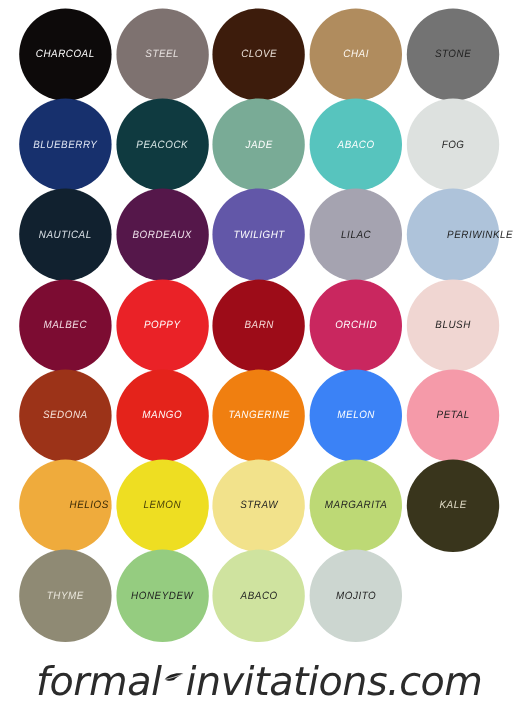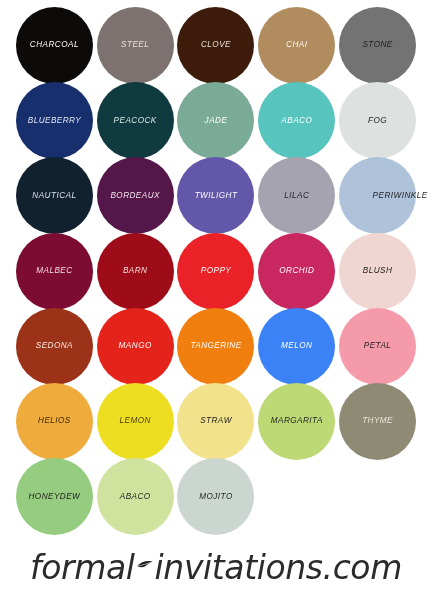--- a/index.html
+++ b/index.html
@@ -188,30 +188,30 @@
         <div class="swatch-circle" style="background: rgb(174, 195, 218);">
           <span class="swatch-label" style="color: rgb(31, 31, 31); padding-left: 45px;">PERIWINKLE</span>
         </div>
       </div>
       <div class="swatch-cell">
         <div class="swatch-circle" style="background: rgb(124, 12, 50);">
           <span class="swatch-label" style="color: rgb(243, 221, 228);">MALBEC</span>
         </div>
       </div>
       <div class="swatch-cell">
+        <div class="swatch-circle" style="background: rgb(234, 34, 39);">
+          <span class="swatch-label" style="color: rgb(255, 255, 255);">POPPY</span>
+        </div>
+      </div>
+      <div class="swatch-cell">
         <div class="swatch-circle" style="background: rgb(157, 12, 24);">
           <span class="swatch-label" style="color: rgb(246, 220, 217);">BARN</span>
         </div>
       </div>
       <div class="swatch-cell">
-        <div class="swatch-circle" style="background: rgb(234, 34, 39);">
-          <span class="swatch-label" style="color: rgb(255, 255, 255);">POPPY</span>
-        </div>
-      </div>
-      <div class="swatch-cell">
         <div class="swatch-circle" style="background: rgb(201, 39, 95);">
           <span class="swatch-label" style="color: rgb(255, 255, 255);">ORCHID</span>
         </div>
       </div>
       <div class="swatch-cell">
         <div class="swatch-circle" style="background: rgb(240, 214, 210);">
           <span class="swatch-label" style="color: rgb(31, 31, 31);">BLUSH</span>
         </div>
       </div>
       <div class="swatch-cell">
@@ -234,36 +234,41 @@
           <span class="swatch-label" style="color: rgb(255, 255, 255);">MELON</span>
         </div>
       </div>
       <div class="swatch-cell">
         <div class="swatch-circle" style="background: rgb(245, 154, 169);">
           <span class="swatch-label" style="color: rgb(31, 31, 31);">PETAL</span>
         </div>
       </div>
       <div class="swatch-cell">
         <div class="swatch-circle" style="background: rgb(239, 171, 60);">
-          <span class="swatch-label" style="color: rgb(58, 42, 6);">HELIOS</span>
+          <span class="swatch-label" style="color: rgb(58, 42, 6); padding-left: 40px;">HELIOS</span>
         </div>
       </div>
       <div class="swatch-cell">
         <div class="swatch-circle" style="background: rgb(238, 222, 34);">
           <span class="swatch-label" style="color: rgb(74, 66, 8);">LEMON</span>
         </div>
       </div>
       <div class="swatch-cell">
         <div class="swatch-circle" style="background: rgb(242, 226, 139);">
           <span class="swatch-label" style="color: rgb(31, 31, 31);">STRAW</span>
         </div>
       </div>
       <div class="swatch-cell">
         <div class="swatch-circle" style="background: rgb(189, 217, 117);">
           <span class="swatch-label" style="color: rgb(31, 31, 31);">MARGARITA</span>
+        </div>
+      </div>
+      <div class="swatch-cell">
+        <div class="swatch-circle" style="background: rgb(57, 53, 28);">
+          <span class="swatch-label" style="color: rgb(224, 219, 198);">KALE</span>
         </div>
       </div>
       <div class="swatch-cell">
         <div class="swatch-circle" style="background: rgb(143, 138, 116);">
           <span class="swatch-label" style="color: rgb(234, 231, 220); text-align: right;">THYME</span>
         </div>
       </div>
       <div class="swatch-cell">
         <div class="swatch-circle" style="background: rgb(149, 204, 128);">
           <span class="swatch-label" style="color: rgb(31, 31, 31); text-align: center;">HONEYDEW</span>

